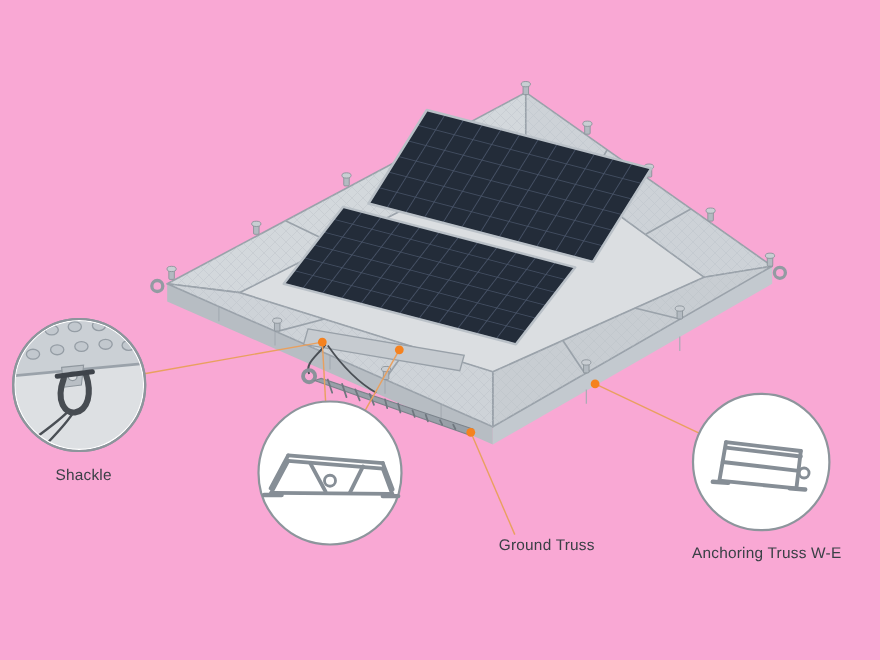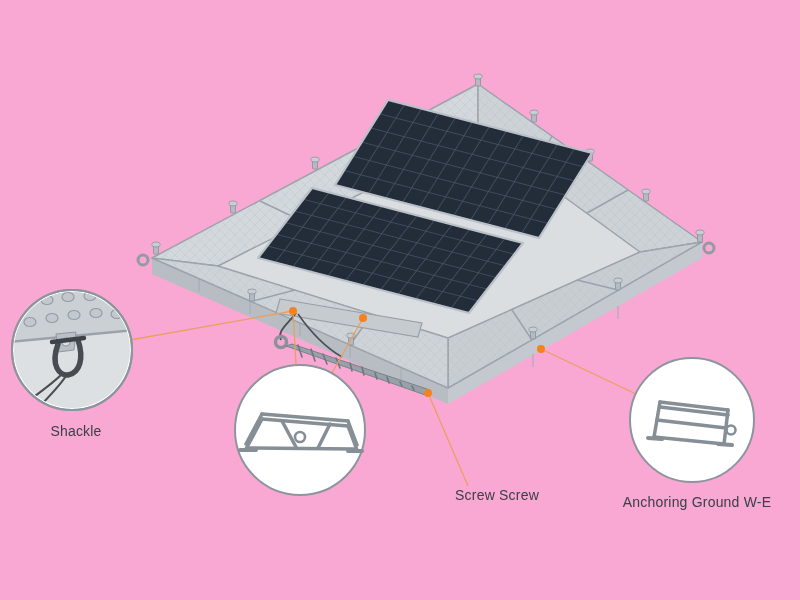--- a/index.html
+++ b/index.html
@@ -171,15 +171,15 @@
         <path d="M660,402 L654,437 M728,410 L724,444"></path>
         <path d="M654,437 L724,444"></path>
         <path d="M657,420 L726,428"></path>
         <path d="M648,438 L662,439 M718,444 L732,445" stroke-width="4"></path>
         <circle cx="731" cy="430" r="4.5" stroke-width="2.6"></circle>
       </g>
     </g>
   </svg>
 
   <div class="label" style="left:76px;top:423px">Shackle</div>
-  <div class="label" style="left:497px;top:487px">Screw Screw</div>
-  <div class="label" style="left:697px;top:494px">Anchoring Ground W-E</div>
+  <div class="label" style="left:497px;top:487px">Ground Truss</div>
+  <div class="label" style="left:697px;top:494px">Anchoring Truss W-E</div>
 </div>
 
 </body></html>

